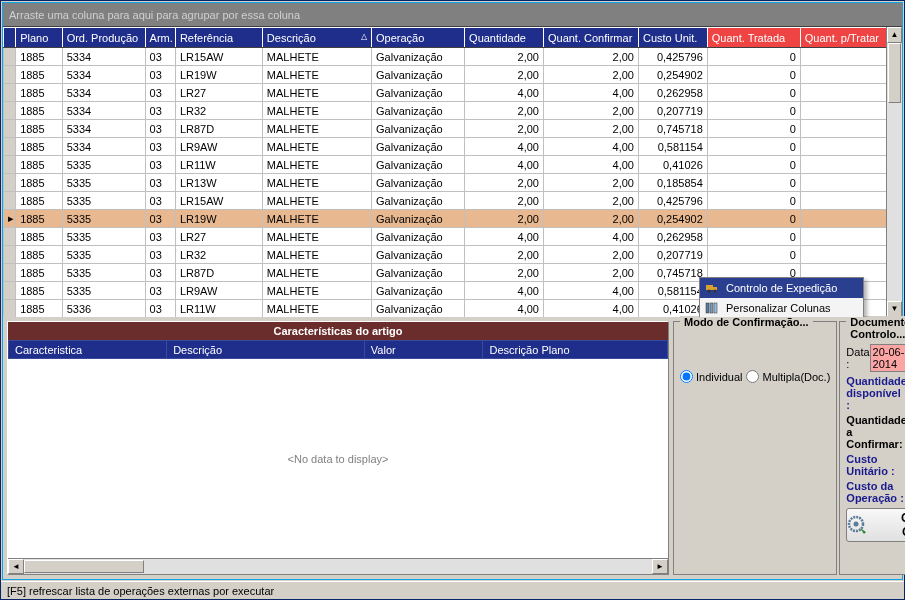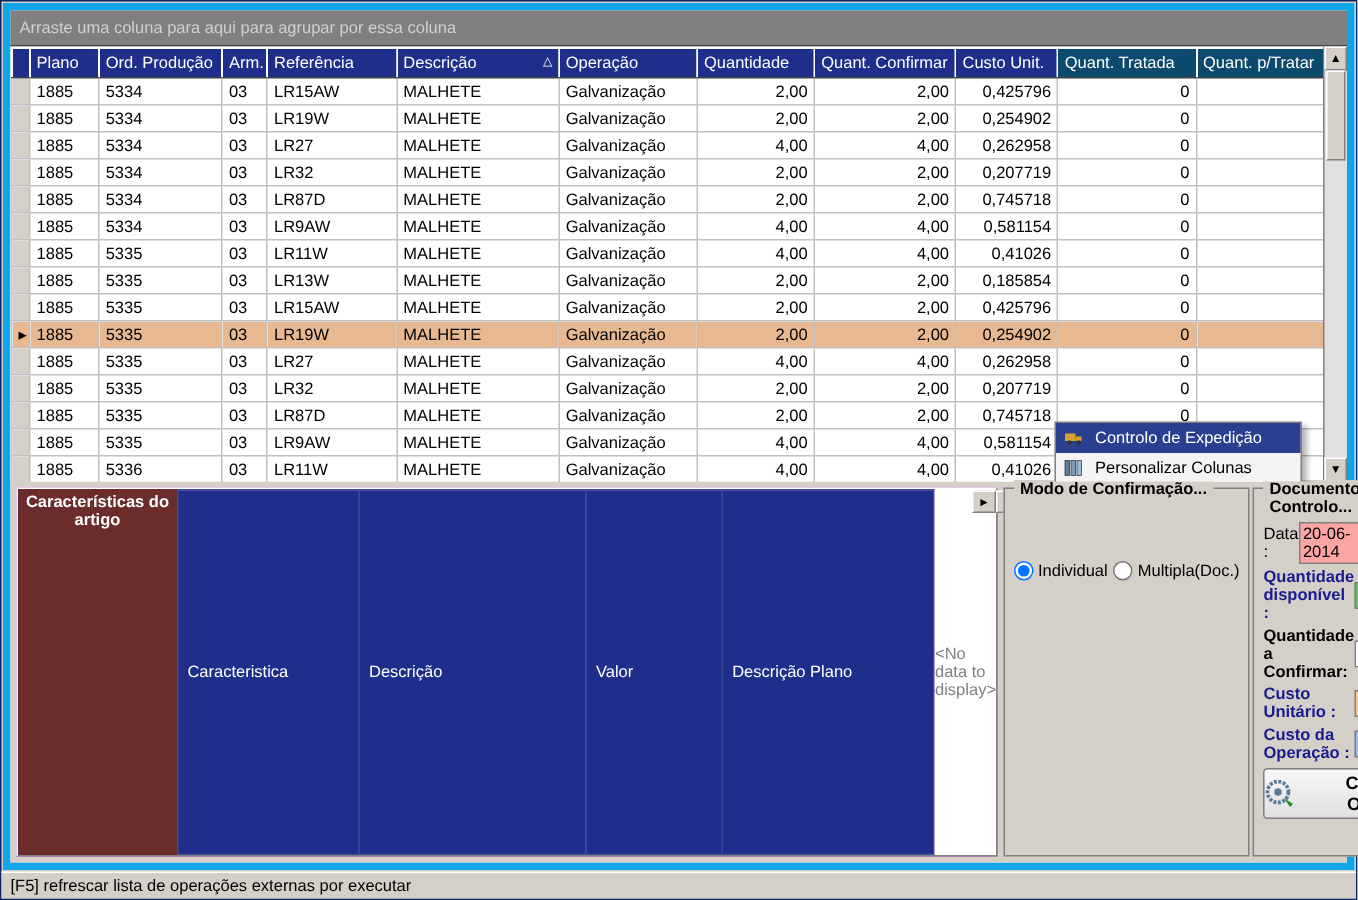--- a/index.html
+++ b/index.html
@@ -5,48 +5,48 @@
 * { box-sizing: border-box; margin: 0; padding: 0; }
 body { font-family: Arial, sans-serif; font-size: 11px; background: #d4d0c8; width: 905px; height: 600px; overflow: hidden; }
 
 .window { width: 905px; height: 600px; border: 1px solid #0a246a; background: #d4d0c8; display: flex; flex-direction: column; }
 .titlebar { height: 22px; background: linear-gradient(to right, #0a246a, #3a6ea5); color: #fff; display: flex; align-items: center; padding: 0 2px; }
 .titlebar-icon { width: 16px; height: 16px; background: #4a7a2a; margin-right: 4px; display: inline-block; border-radius: 2px; }
 .titlebar-text { font-weight: bold; flex: 1; font-size: 11px; }
 .titlebar-btns { display: flex; gap: 1px; }
 .winbtn { width: 16px; height: 14px; background: #d4d0c8; border: 1px solid #fff; border-right-color:#404040; border-bottom-color:#404040; font-size: 9px; display:flex; align-items:center; justify-content:center; cursor:pointer; color:#000; font-family: Arial; font-weight:bold;}
 
-.content { flex: 1; display: flex; flex-direction: column; border: 5px solid #0ea5e9; margin: 1px; background:#fff; position: relative; }
+.content { flex: 1; display: flex; flex-direction: column; border: 1px solid #0ea5e9; margin: 1px; background:#fff; position: relative; }
 
 .groupbar { height: 24px; background: #808080; color: #d0d0d0; display:flex; align-items:center; padding-left: 6px; font-size: 11px; border-bottom: 1px solid #404040;}
 
 .grid-wrapper { flex: 0 0 auto; height: 290px; overflow: hidden; position: relative; background:#fff; }
 .grid-scroll { overflow: auto; height: 100%; position: relative; }
 table.grid { border-collapse: collapse; width: 100%; table-layout: fixed; }
 table.grid th { background: #1e2e8a; color:#fff; font-weight: normal; font-size: 11px; text-align: left; padding: 2px 4px; border: 1px solid #fff; border-bottom: 1px solid #404040; height: 20px; white-space: nowrap; overflow:hidden; }
-table.grid th.invert { background: #0c4a6e; color:#fff; }
+table.grid th.invert { background: #ef4444; color:#fff; }
 table.grid td { border: 1px solid #c0c0c0; padding: 2px 4px; font-size: 11px; height: 18px; white-space: nowrap; overflow:hidden; }
 table.grid tr.sel td { background: #e8b890; }
 table.grid td.ra { text-align: right; }
 .indicator-col { width: 12px; background:#d4d0c8; }
 td.indicator { background:#d4d0c8; border:1px solid #fff; border-right-color:#808080; border-bottom-color:#808080; text-align:center; padding:0;}
 .sort-ind { float: right; font-size: 8px; }
 
 .vscroll { position:absolute; right:0; top:0; bottom:0; width:16px; background:#e0e0e0; border-left:1px solid #808080;}
 .vscroll::before{content:"▲"; position:absolute; top:0; left:0; right:0; text-align:center; font-size:8px; background:#d4d0c8; height:14px; line-height:14px; border:1px solid #fff; border-right-color:#808080; border-bottom-color:#808080;}
 .vscroll::after{content:"▼"; position:absolute; bottom:0; left:0; right:0; text-align:center; font-size:8px; background:#d4d0c8; height:14px; line-height:14px; border:1px solid #fff; border-right-color:#808080; border-bottom-color:#808080;}
 .vthumb{position:absolute; left:1px; right:1px; top:16px; height:60px; background:#d4d0c8; border:1px solid #fff; border-right-color:#808080; border-bottom-color:#808080;}
 
 .context-menu { position:absolute; top: 250px; left: 696px; width: 165px; background:#f4f4f4; border:1px solid #808080; box-shadow: 3px 3px 4px rgba(0,0,0,0.3); z-index: 100; }
 .context-menu .mitem { height: 20px; display:flex; align-items:center; padding: 0 8px 0 26px; font-size:11px; position:relative; color:#000;}
 .context-menu .mitem .micon { position:absolute; left:4px; width:16px; height:16px; display:flex; align-items:center; justify-content:center;}
 .context-menu .mitem.hover { background:#2a3f8f; color:#fff; }
 
 .lower { flex:1; display:flex; gap:4px; padding: 4px; background:#d4d0c8; }
-.charac-panel { flex:1; background:#d946ef; border:1px solid #808080; border-top-color:#fff; border-left-color:#fff; display:flex; flex-direction:row; position:relative;}
+.charac-panel { flex:1; background:#86efac; border:1px solid #808080; border-top-color:#fff; border-left-color:#fff; display:flex; flex-direction:column; position:relative;}
 .charac-title { background:#6b2c2c; color:#fff; text-align:center; font-size:11px; padding:3px; font-weight:bold;}
 table.charac-head { width:100%; border-collapse:collapse; }
 table.charac-head th { background:#1e2e8a; color:#fff; font-weight:normal; font-size:11px; text-align:left; padding:2px 6px; border:1px solid #3a4a9a; height:18px;}
 .charac-body { flex:1; display:flex; align-items:center; justify-content:center; color:#808080; font-size:11px; background:#fff;}
 .charac-hscroll{height:16px;background:#e0e0e0;border-top:1px solid #808080;position:relative;}
 .charac-hscroll::before{content:"◄";position:absolute;left:0;top:0;bottom:0;width:14px;text-align:center;font-size:8px;line-height:14px;background:#d4d0c8;border:1px solid #fff;border-right-color:#808080;border-bottom-color:#808080;}
 .charac-hscroll::after{content:"►";position:absolute;right:0;top:0;bottom:0;width:14px;text-align:center;font-size:8px;line-height:14px;background:#d4d0c8;border:1px solid #fff;border-right-color:#808080;border-bottom-color:#808080;}
 .charac-hscroll .hthumb{position:absolute;top:1px;bottom:1px;left:16px;width:120px;background:#d4d0c8;border:1px solid #fff;border-right-color:#808080;border-bottom-color:#808080;}
 
 .right-panel { width: 225px; display:flex; flex-direction:row; gap:2px; }

